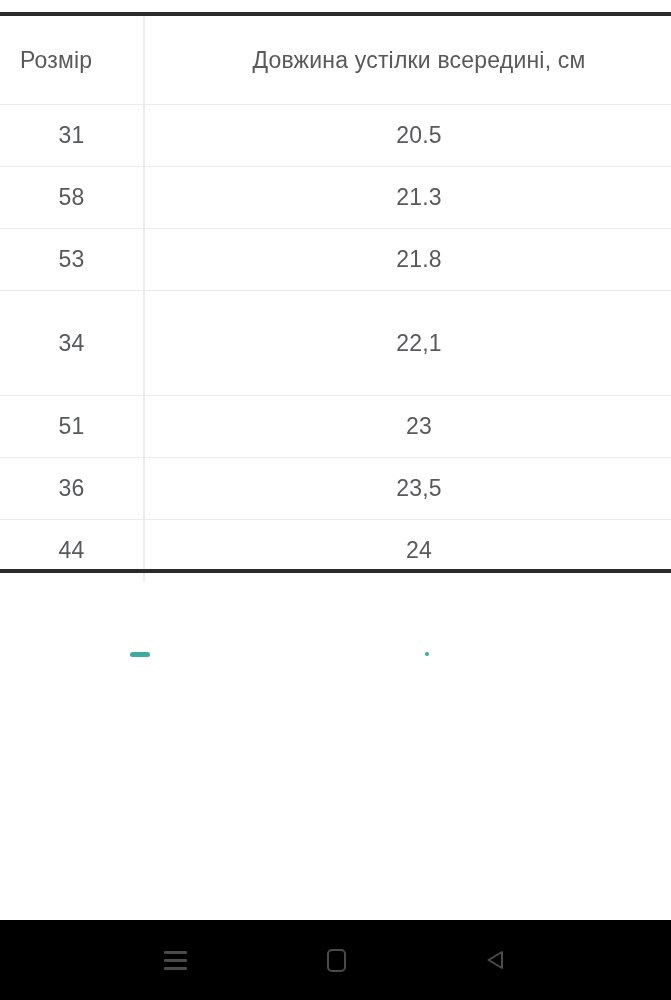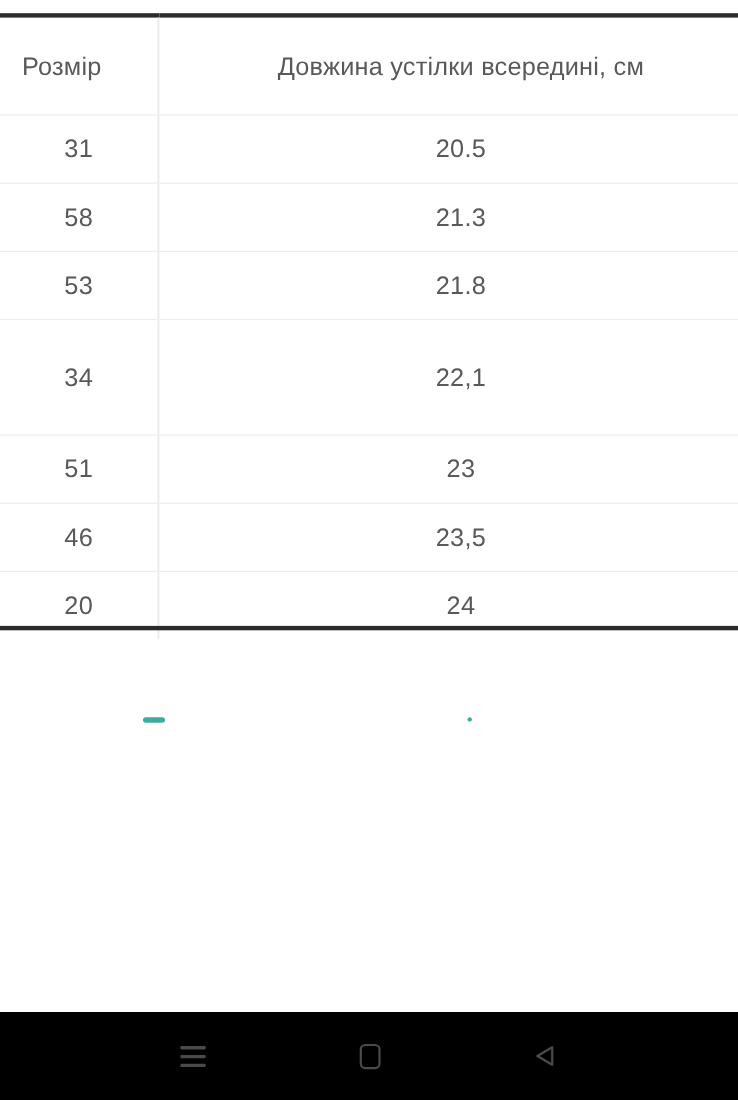--- a/index.html
+++ b/index.html
@@ -200,25 +200,25 @@
           </tr>
           <tr class="data-row tall">
             <td class="col-size">34</td>
             <td class="col-len">22,1</td>
           </tr>
           <tr class="data-row">
             <td class="col-size">51</td>
             <td class="col-len">23</td>
           </tr>
           <tr class="data-row">
-            <td class="col-size">46</td>
+            <td class="col-size">36</td>
             <td class="col-len">23,5</td>
           </tr>
           <tr class="data-row">
-            <td class="col-size">20</td>
+            <td class="col-size">44</td>
             <td class="col-len">24</td>
           </tr>
         </tbody>
       </table>
     </div>
 
     <div id="table-bottom-rule"></div>
 
     <div class="teal-dash"></div>
     <div class="teal-dot"></div>

